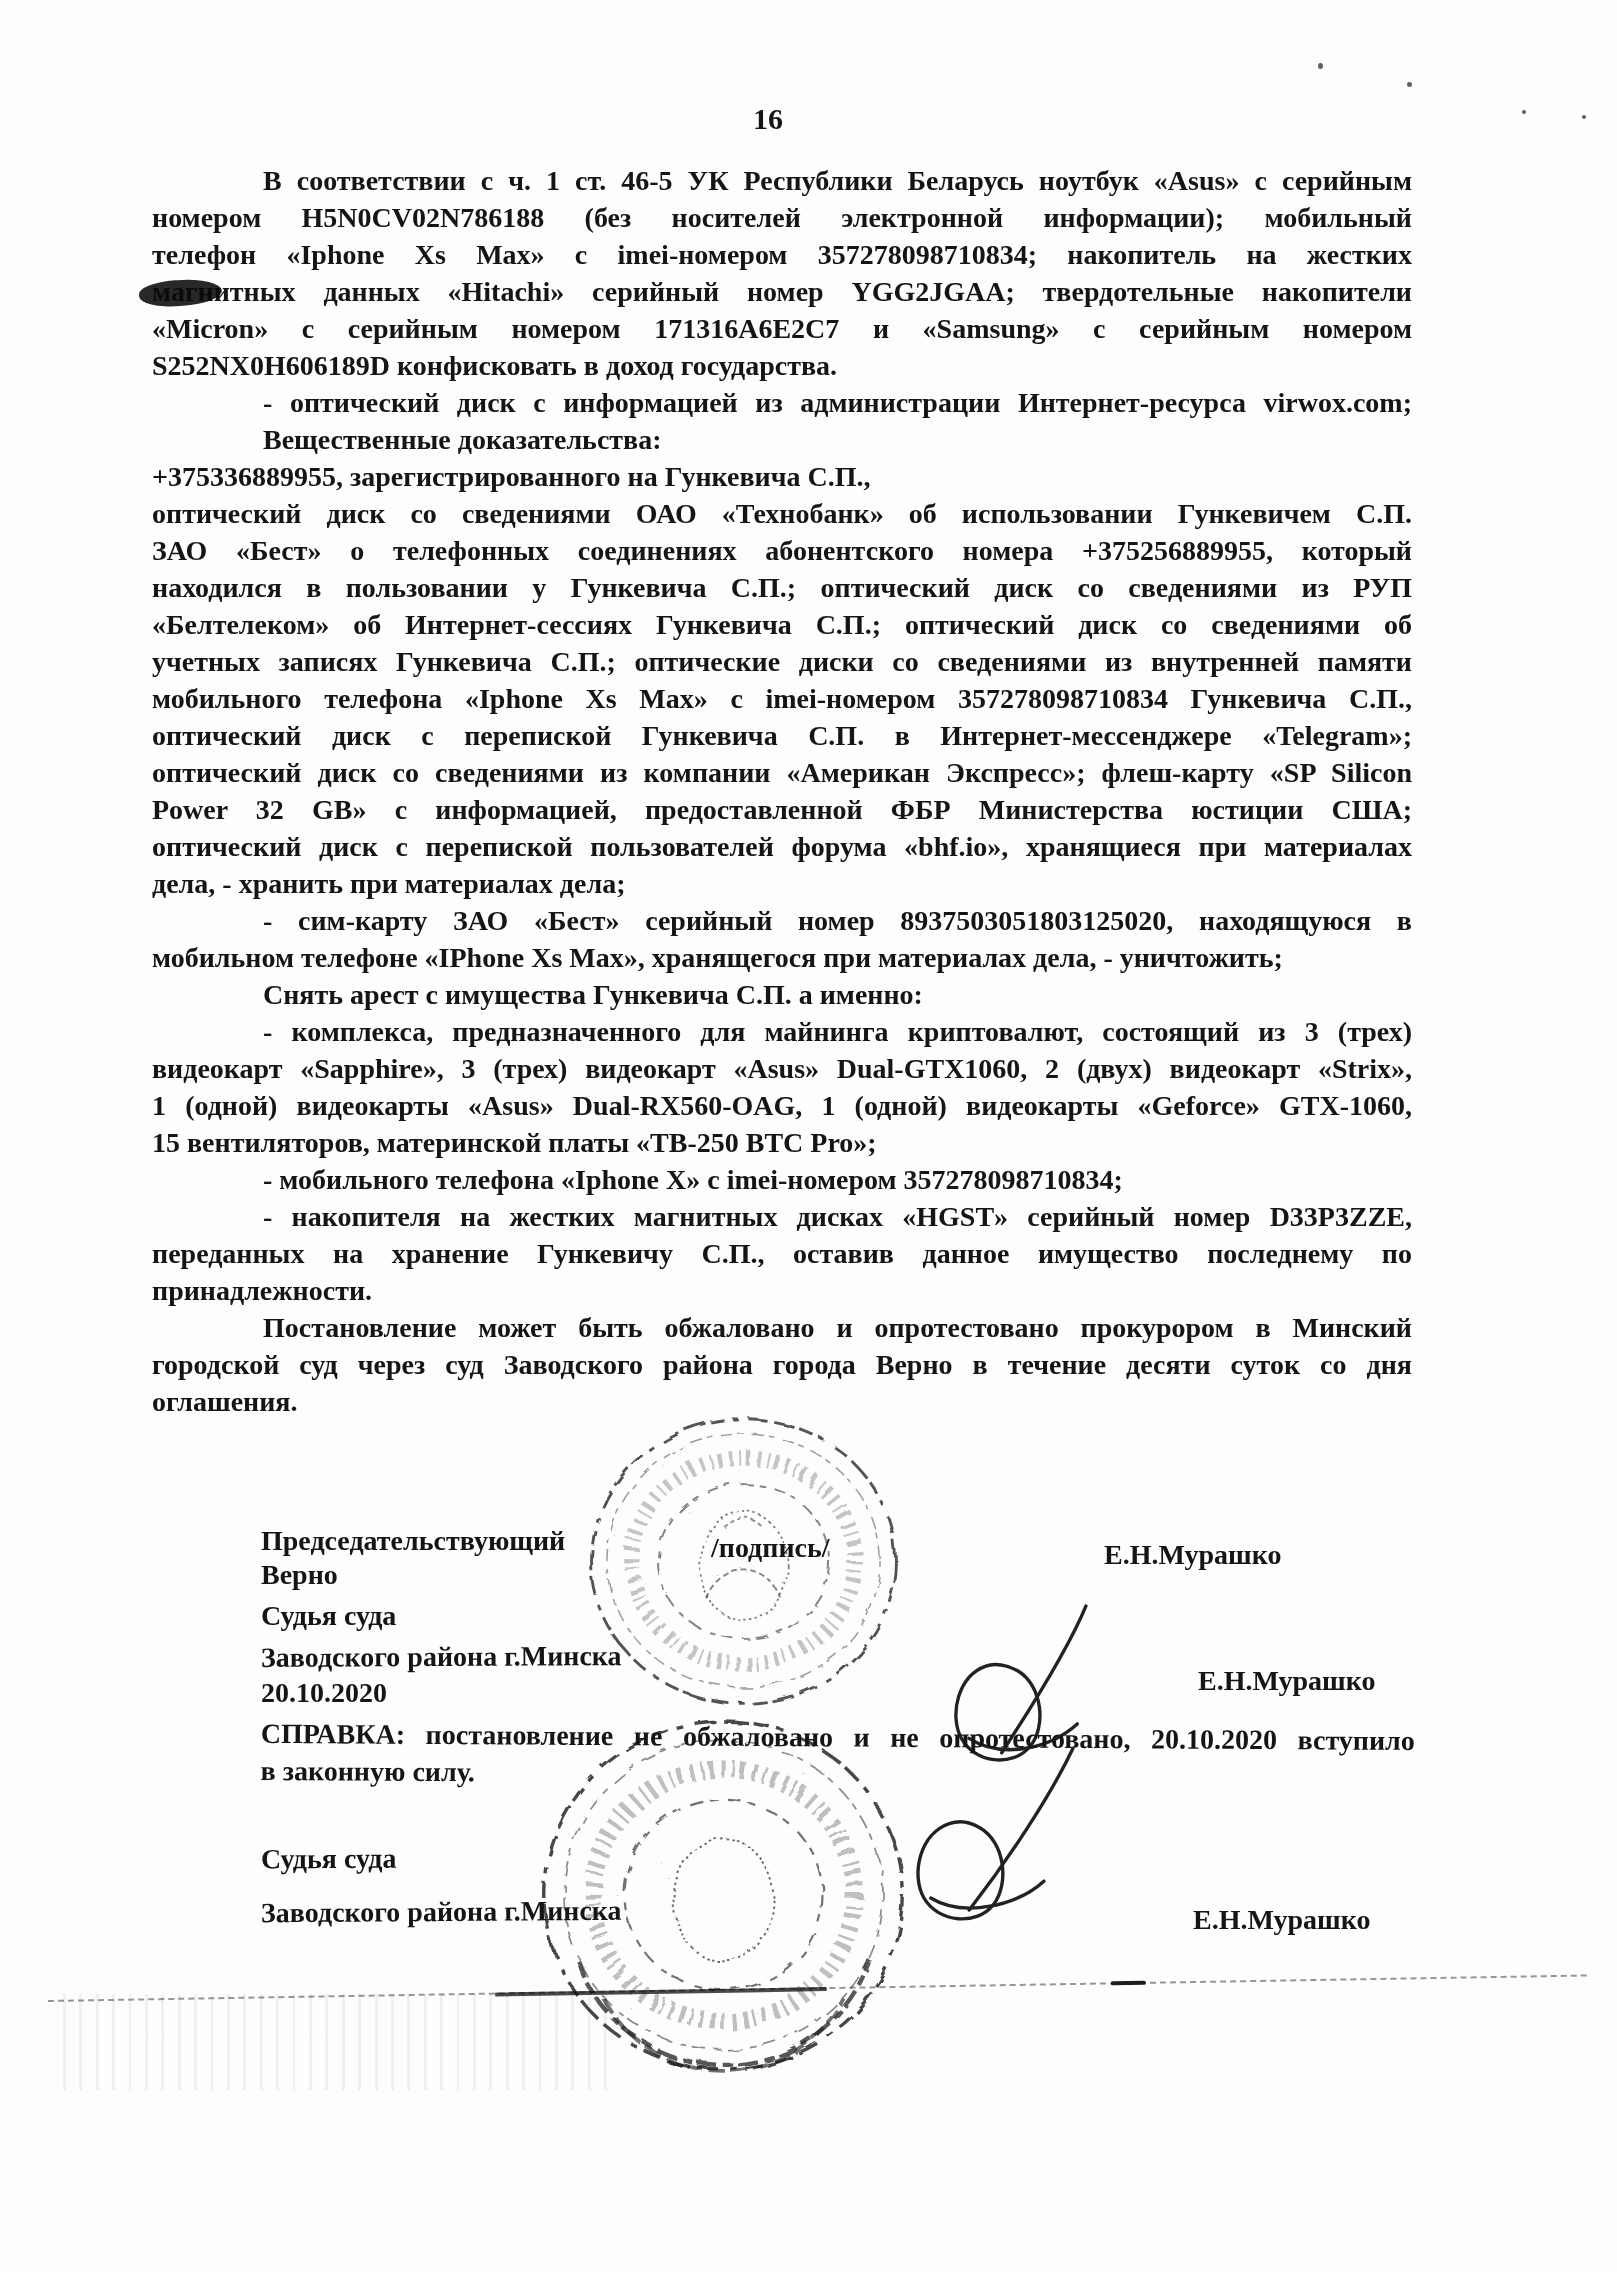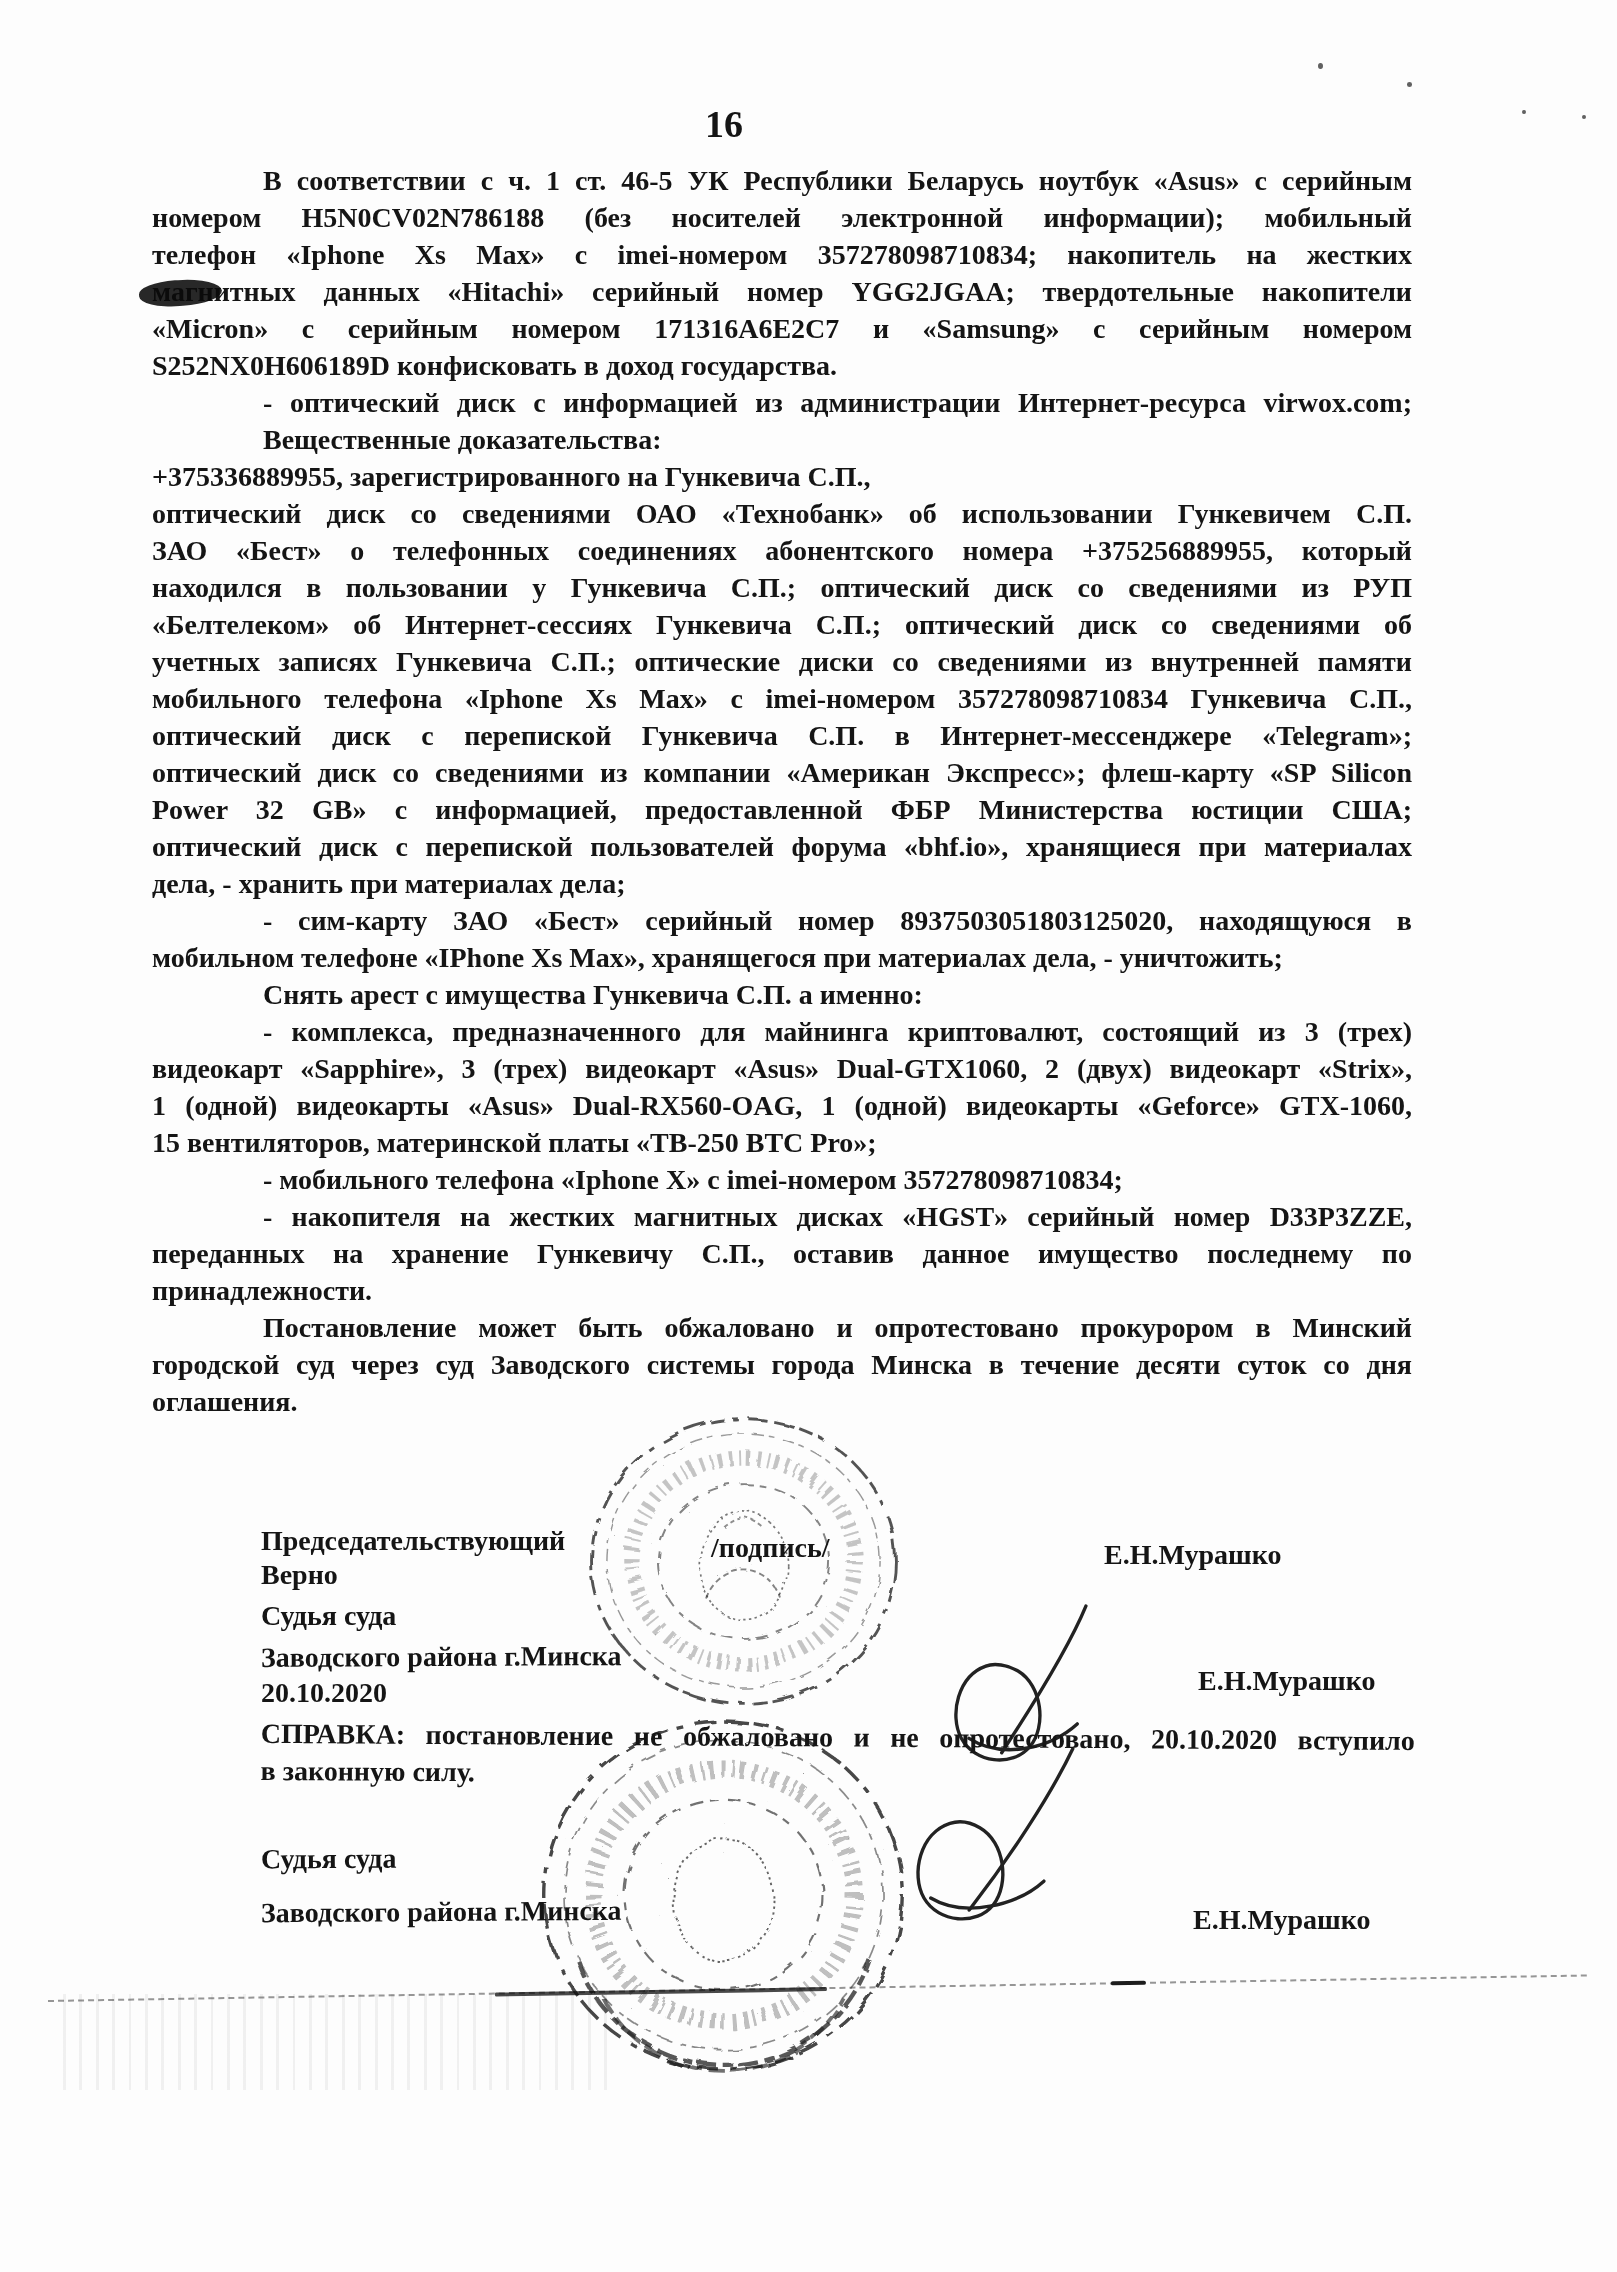--- a/index.html
+++ b/index.html
@@ -5,22 +5,22 @@
   html,body { margin:0; padding:0; background:#9a9a9a; }
   .page {
     position:relative;
     width:1617px; height:2273px;
     background:#fdfdfd;
     font-family:"Liberation Serif", serif;
     color:#151515;
     overflow:hidden;
   }
   .pagenum {
-    position:absolute; left:705px; top:102px; width:96px;
-    font-size:38px; font-weight:700;
+    position:absolute; left:720px; top:102px; width:96px;
+    text-align:center; font-size:30px; font-weight:700;
   }
   .body-text {
     position:absolute; left:152px; top:162px; width:1260px;
     font-size:28px; line-height:37px; font-weight:700;
   }
   .bline { text-align:justify; text-align-last:justify; }
   .bline.nojust { text-align-last:left; }
   .bline.ind { text-indent:111px; }
   .sig {
     position:absolute; font-size:28px; font-weight:700; white-space:nowrap;
@@ -94,21 +94,21 @@
       <div class="bline ind nojust">Снять арест с имущества Гункевича С.П. а именно:</div>
       <div class="bline ind">- комплекса, предназначенного для майнинга криптовалют, состоящий из 3 (трех)</div>
       <div class="bline">видеокарт «Sapphire», 3 (трех) видеокарт «Asus» Dual-GTX1060, 2 (двух) видеокарт «Strix»,</div>
       <div class="bline">1 (одной) видеокарты «Asus» Dual-RX560-OAG, 1 (одной) видеокарты «Geforce» GTX-1060,</div>
       <div class="bline nojust">15 вентиляторов, материнской платы «ТВ-250 BTC Pro»;</div>
       <div class="bline ind nojust">- мобильного телефона «Iphone X» с imei-номером 357278098710834;</div>
       <div class="bline ind">- накопителя на жестких магнитных дисках «HGST» серийный номер D33P3ZZE,</div>
       <div class="bline">переданных на хранение Гункевичу С.П., оставив данное имущество последнему по</div>
       <div class="bline nojust">принадлежности.</div>
       <div class="bline ind">Постановление может быть обжаловано и опротестовано прокурором в Минский</div>
-      <div class="bline">городской суд через суд Заводского системы города Минска в течение десяти суток со дня</div>
+      <div class="bline">городской суд через суд Заводского района города Верно в течение десяти суток со дня</div>
       <div class="bline nojust">оглашения.</div>
     </div>
 
   <div class="blot"></div>
 
   <svg class="stamp" style="left:580px; top:1407px;" width="327" height="308" viewBox="0 0 680 640">
     <defs>
       <filter id="wob" x="-15%" y="-15%" width="130%" height="130%">
         <feTurbulence type="fractalNoise" baseFrequency="0.015 0.02" numOctaves="2" seed="8" result="n"></feTurbulence>
         <feDisplacementMap in="SourceGraphic" in2="n" scale="16"></feDisplacementMap>

